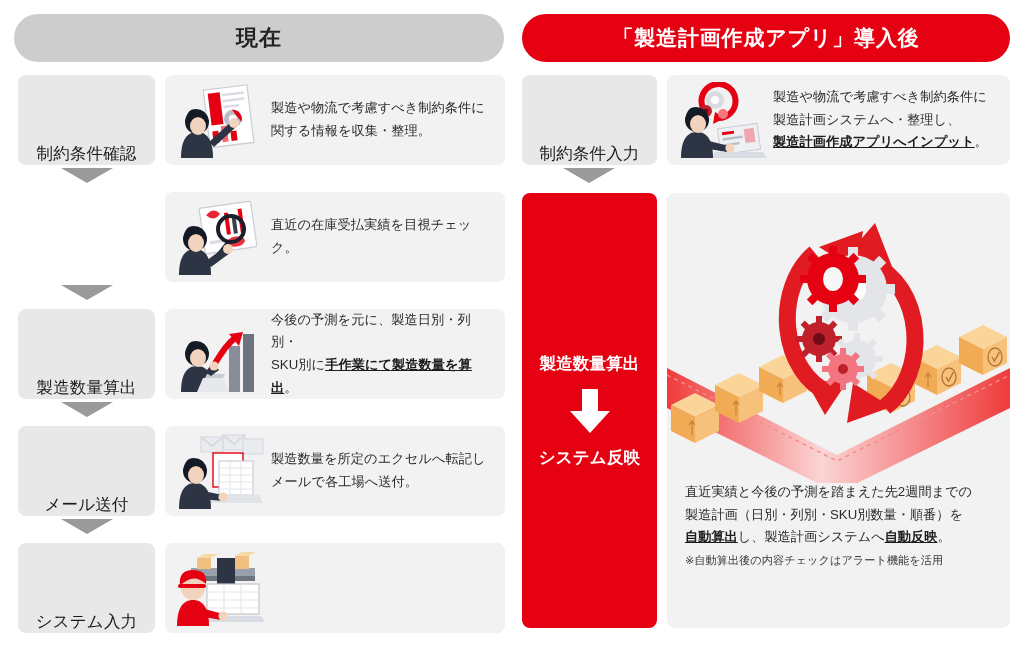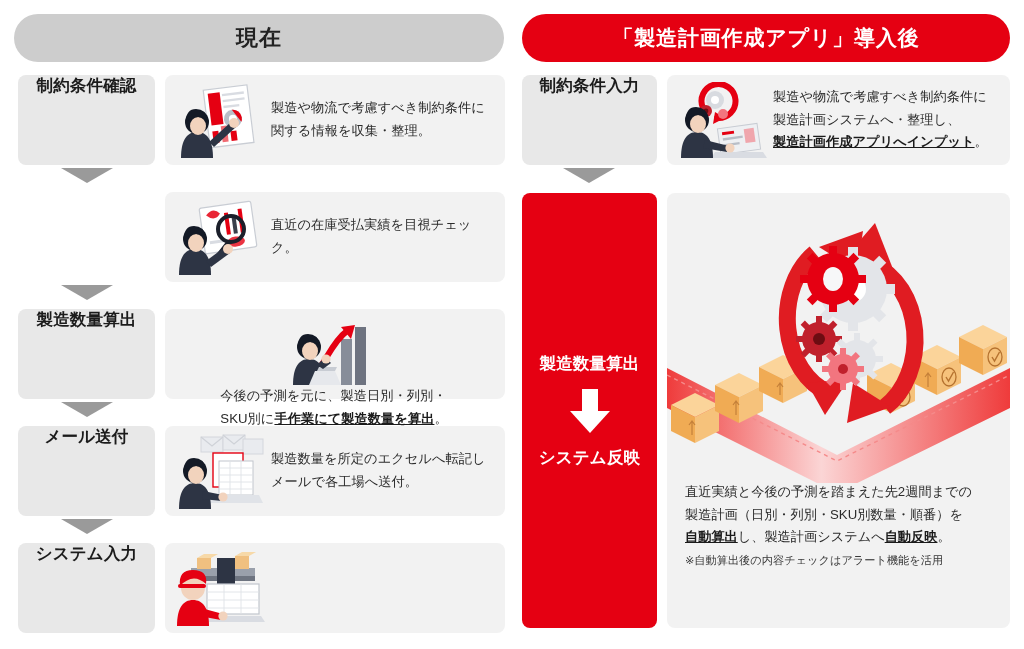--- a/index.html
+++ b/index.html
@@ -43,24 +43,24 @@
   }
 
   
   .step-label {
     position: absolute;
     left: 18px;
     width: 137px;
     background: #e8e8e8;
     border-radius: 8px;
     display: flex;
-    align-items: flex-start;
+    align-items: flex-end;
     justify-content: center;
     color: #1b1b1b;
-    font-weight: bold;
+    font-weight: normal;
     font-size: 16.5px;
     letter-spacing: 0.01em;
     text-align: center;
   }
   .step-label.right { left: 522px; width: 135px; }
 
   .step-panel {
     position: absolute;
     left: 165px;
     width: 340px;
@@ -236,21 +236,21 @@
     </div>
     <div class="panel-text">
       <span>直近の在庫受払実績を目視チェック。</span>
     </div>
   </div>
   <div class="flow-arrow" style="left:61px;top:285px;"></div>
 
   <div class="step-label" style="top:309px;height:90px;">
     <span>製造数量算出</span>
   </div>
-  <div class="step-panel" style="top:309px;height:90px;flex-direction:column;">
+  <div class="step-panel" style="top:309px;height:90px;">
     <div class="panel-art">
       <svg viewBox="0 0 92 76" width="92" height="76">
         <rect x="56" y="30" width="11" height="46" fill="#878d99"></rect>
         <rect x="70" y="18" width="11" height="58" fill="#6e7380"></rect>
         <path d="M30 64 C40 56 46 34 62 22" stroke="#e50012" stroke-width="6" fill="none" stroke-linecap="round"></path>
         <path d="M56 18 L70 16 L66 30 Z" fill="#e50012"></path>
         <path d="M8 76 C8 58 14 50 24 50 C34 50 40 58 40 76 Z" fill="#2d3444"></path>
         <circle cx="24" cy="38" r="12" fill="#141a26"></circle>
         <ellipse cx="25" cy="42" rx="8" ry="9" fill="#f2d3bd"></ellipse>
         <path d="M13 38 q11 -9 22 -2 q-2 -11 -12 -11 q-10 0 -10 13z" fill="#141a26"></path>

